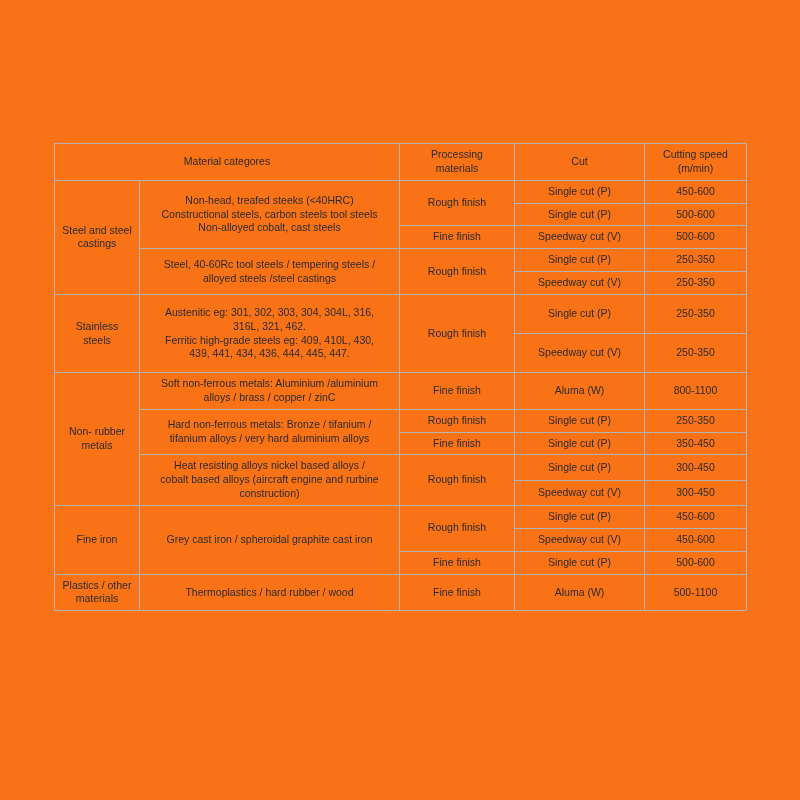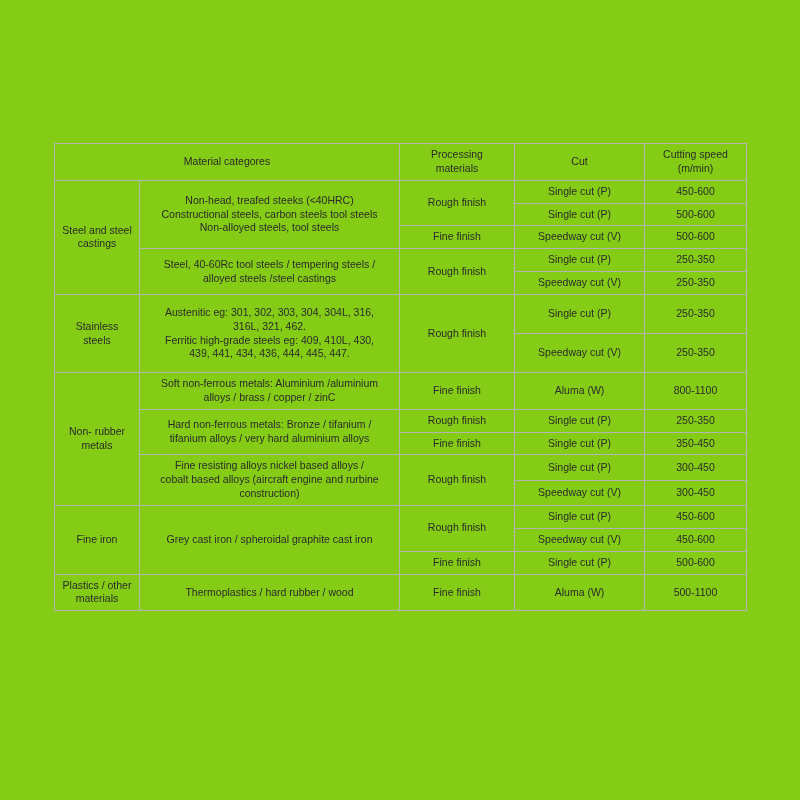--- a/index.html
+++ b/index.html
@@ -7,21 +7,21 @@
     padding: 0;
     width: 800px;
     height: 800px;
     background: #ffffff;
     font-family: "Liberation Sans", sans-serif;
   }
   #page {
     position: relative;
     width: 800px;
     height: 800px;
-    background: #84cc16;
+    background: #f97316;
   }
   #table-wrap {
     position: absolute;
     left: 54px;
     top: 143px;
     width: 692px;
   }
   table.spec-table {
     border-collapse: collapse;
     width: 692px;
@@ -87,21 +87,21 @@
         </tr>
 
         <tr>
           <td class="cat-cell" rowspan="5">
             <span>Steel and steel</span><br>
             <span>castings</span>
           </td>
           <td class="desc-cell" rowspan="3">
             <span>Non-head, treafed steeks (&lt;40HRC)</span><br>
             <span>Constructional steels, carbon steels tool steels</span><br>
-            <span>Non-alloyed steels, tool steels</span>
+            <span>Non-alloyed cobalt, cast steels</span>
           </td>
           <td rowspan="2">Rough finish</td>
           <td>Single cut (P)</td>
           <td>450-600</td>
         </tr>
         <tr>
           <td>Single cut (P)</td>
           <td>500-600</td>
         </tr>
         <tr>
@@ -165,21 +165,21 @@
           <td>Single cut (P)</td>
           <td>250-350</td>
         </tr>
         <tr>
           <td>Fine finish</td>
           <td>Single cut (P)</td>
           <td>350-450</td>
         </tr>
         <tr>
           <td class="desc-cell" rowspan="2">
-            <span>Fine resisting alloys nickel based alloys /</span><br>
+            <span>Heat resisting alloys nickel based alloys /</span><br>
             <span>cobalt based alloys (aircraft engine and rurbine</span><br>
             <span>construction)</span>
           </td>
           <td rowspan="2">Rough finish</td>
           <td>Single cut (P)</td>
           <td>300-450</td>
         </tr>
         <tr>
           <td>Speedway cut (V)</td>
           <td>300-450</td>

